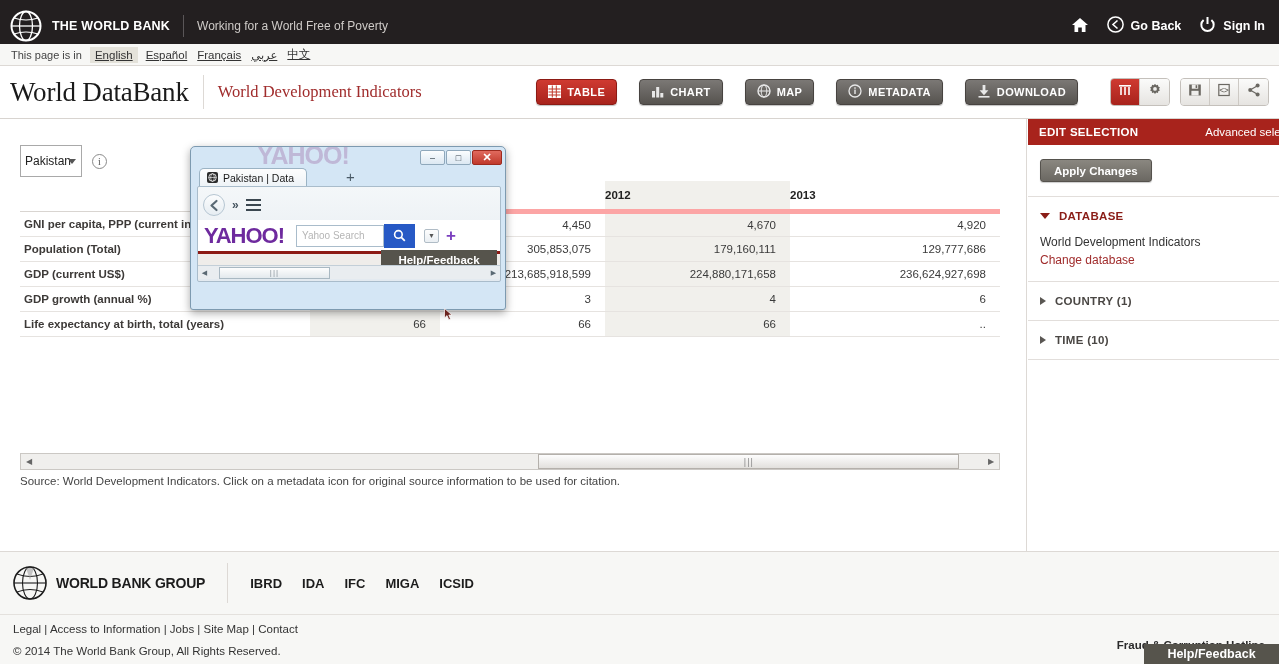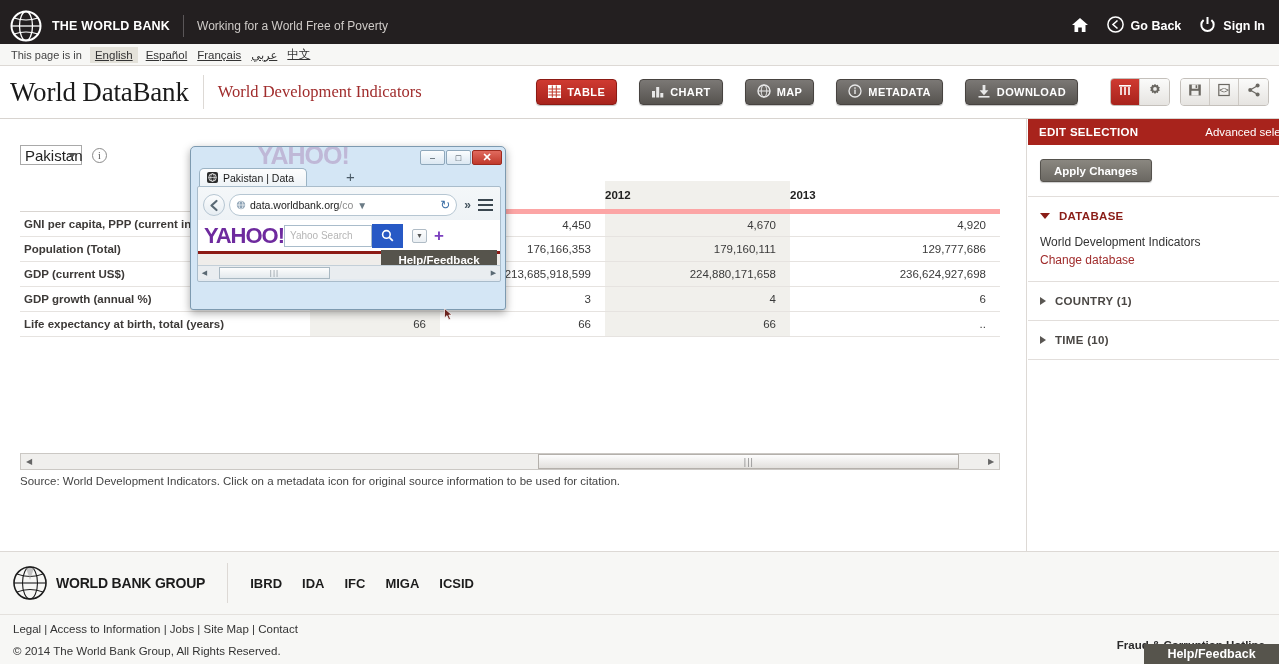--- a/index.html
+++ b/index.html
@@ -88,22 +88,22 @@
 
   
   .content {
     position:absolute; left:0; top:119px; width:1027px; height:432px;
     background:#fff; border-right:1px solid #ddd9d5;
   }
   .ctrlrow {
     position:absolute; left:20px; top:26px; display:flex; align-items:center; gap:10px;
   }
   .country-select {
-    width:62px; height:20px; border:1px solid #a9a9a9; background:#fff;
-    font-size:15px; color:#222; display:flex; align-items:center;
+    width:62px; height:32px; border:1px solid #a9a9a9; background:#fff;
+    font-size:12px; color:#222; display:flex; align-items:center;
     padding:0 4px; cursor:pointer; position:relative;
   }
   .country-select .caret {
     position:absolute; right:5px; top:50%; margin-top:-2px;
     width:0;height:0;border-left:4px solid transparent;border-right:4px solid transparent;
     border-top:5px solid #555;
   }
   .info-ico {
     width:15px;height:15px;border:1px solid #8a8a8a;border-radius:50%;
     font-size:10px; color:#555; display:flex;align-items:center;justify-content:center;
@@ -288,21 +288,21 @@
   .pu-hamb i { display:block; width:15px; height:2.5px; background:#3b4750; }
   .pu-yrow {
     position:absolute; left:0; top:33px; width:100%; height:31px;
     display:flex; align-items:center; background:#fff;
   }
   .pu-ylogo {
     font-size:22px; font-weight:bold; color:#6e2a9e; letter-spacing:-1px;
     margin-left:6px; font-family:"Liberation Sans", sans-serif;
   }
   .pu-ysearch {
-    margin-left:0; width:88px; height:22px; border:1px solid #a9bccb;
+    margin-left:12px; width:88px; height:22px; border:1px solid #a9bccb;
     background:#fff; display:flex; align-items:center; padding-left:5px;
     font-size:10px; color:#b5b5b5; white-space:nowrap; overflow:hidden;
   }
   .pu-ybtn {
     width:31px;height:24px;background:#2759c5;display:flex;align-items:center;
     justify-content:center; color:#fff; cursor:pointer;
   }
   .pu-ydrop {
     margin-left:9px; width:15px;height:14px;border:1px solid #b0bcc6;border-radius:2px;
     background:linear-gradient(#fdfdfd,#eaeff3); display:flex;align-items:center;justify-content:center;
@@ -541,21 +541,21 @@
           <tr>
             <td class="rowlabel">GNI per capita, PPP (current int</td>
             <td class="val shade">4,300</td>
             <td class="val">4,450</td>
             <td class="val shade">4,670</td>
             <td class="val">4,920</td>
           </tr>
           <tr>
             <td class="rowlabel">Population (Total)</td>
             <td class="val shade">3,149,306</td>
-            <td class="val">176,166,353</td>
+            <td class="val">305,853,075</td>
             <td class="val shade">179,160,111</td>
             <td class="val">129,777,686</td>
           </tr>
           <tr>
             <td class="rowlabel">GDP (current US$)</td>
             <td class="val shade">5,635,077</td>
             <td class="val">213,685,918,599</td>
             <td class="val shade">224,880,171,658</td>
             <td class="val">236,624,927,698</td>
           </tr>
@@ -678,32 +678,20 @@
       <span class="pu-newtab">+</span>
     </div>
 
     <div class="pu-chrome">
       <div class="pu-navrow">
         <div class="pu-back">
           <svg width="13" height="13" viewBox="0 0 13 13">
             <path d="M8.5 2 L3.5 6.5 L8.5 11" fill="none" stroke="#5a6a75" stroke-width="2.2" stroke-linecap="round" stroke-linejoin="round"></path>
           </svg>
         </div>
-        <div class="pu-urlbar">
-          <span>
-            <svg width="10" height="10" viewBox="0 0 10 10">
-              <circle cx="5" cy="5" r="4.2" fill="#8ea3b5"></circle>
-              <ellipse cx="5" cy="5" rx="2" ry="4.2" fill="none" stroke="#fff" stroke-width=".7"></ellipse>
-              <line x1="0.8" y1="5" x2="9.2" y2="5" stroke="#fff" stroke-width=".7"></line>
-            </svg>
-          </span>
-          <span class="pu-url"><span>data.worldbank.org</span><span class="dim">/co</span></span>
-          <span class="pu-chev">▼</span>
-          <span class="pu-reload">↻</span>
-        </div>
         <span class="pu-dblchev">»</span>
         <span class="pu-hamb">
             <i></i>
             <i></i>
             <i></i>
           </span>
       </div>
 
       <div class="pu-yrow">
         <span class="pu-ylogo">YAHOO!</span>

